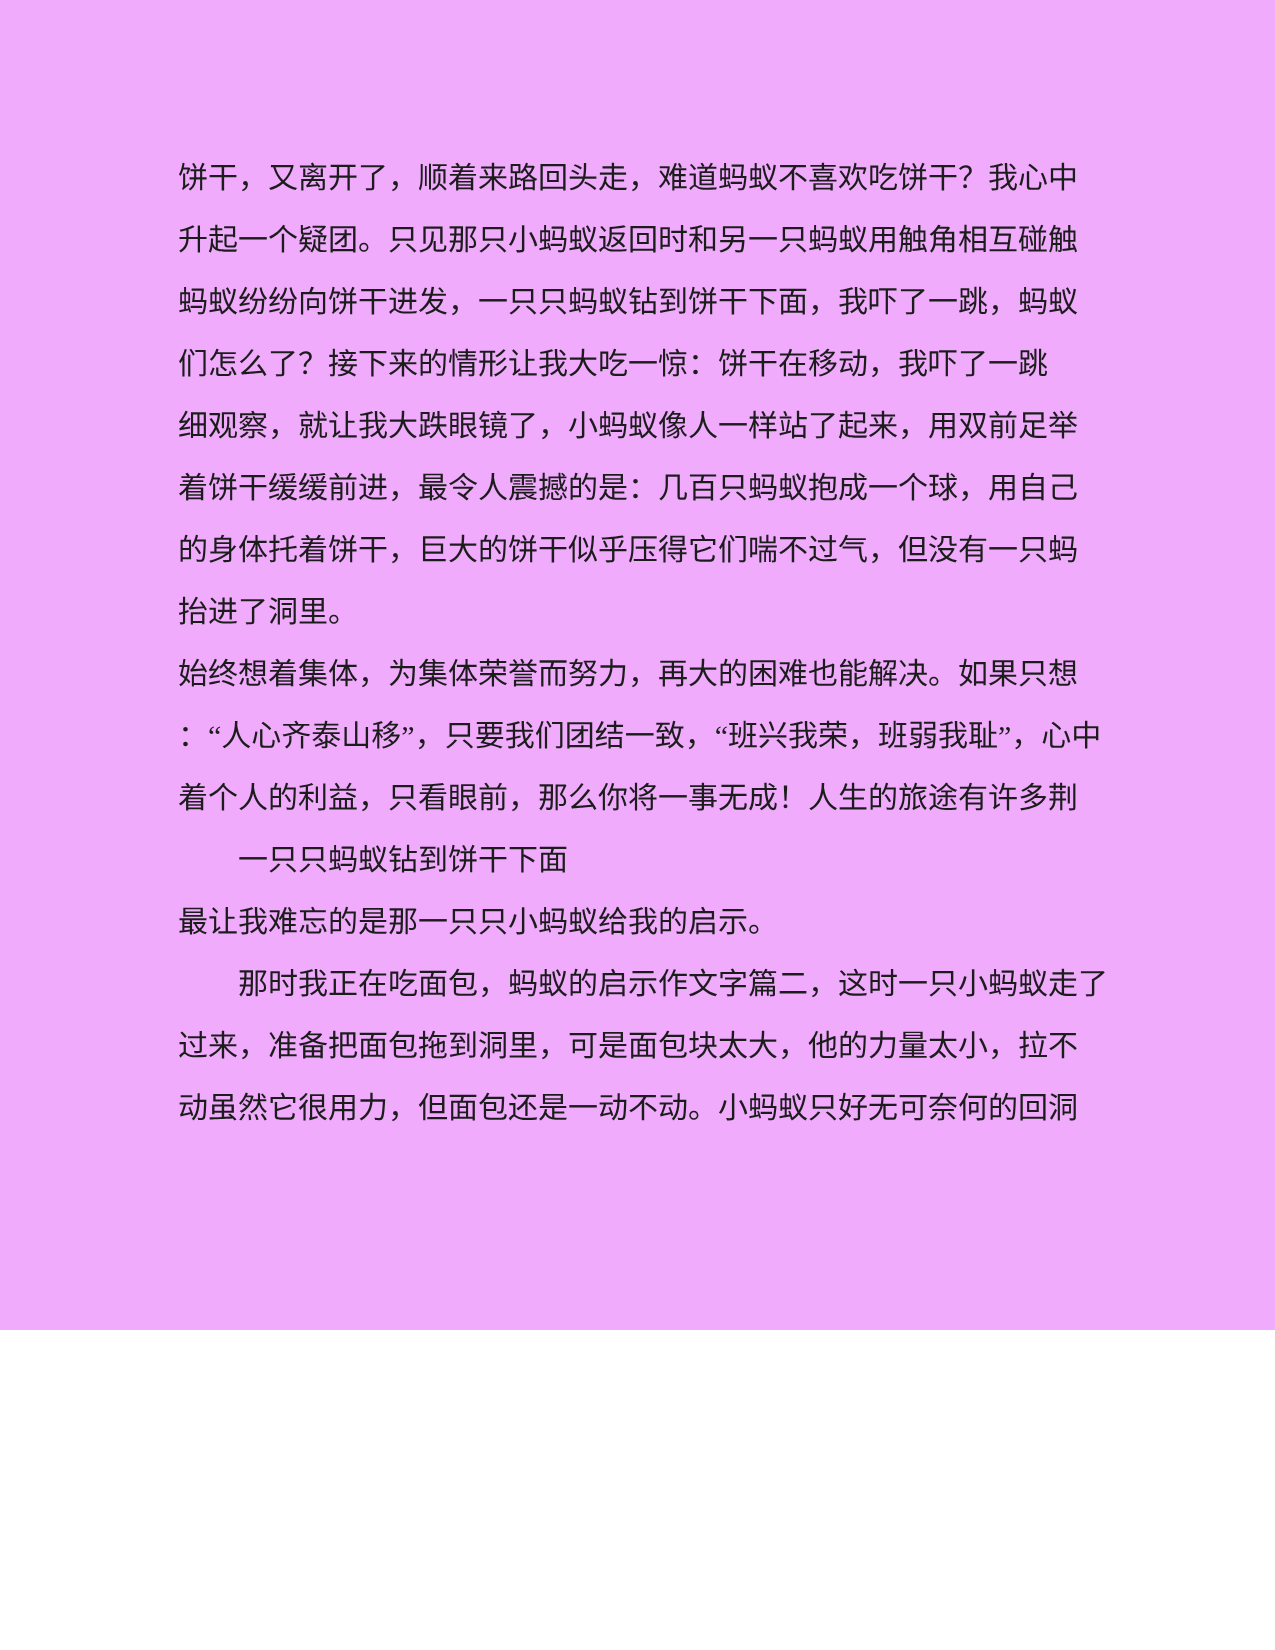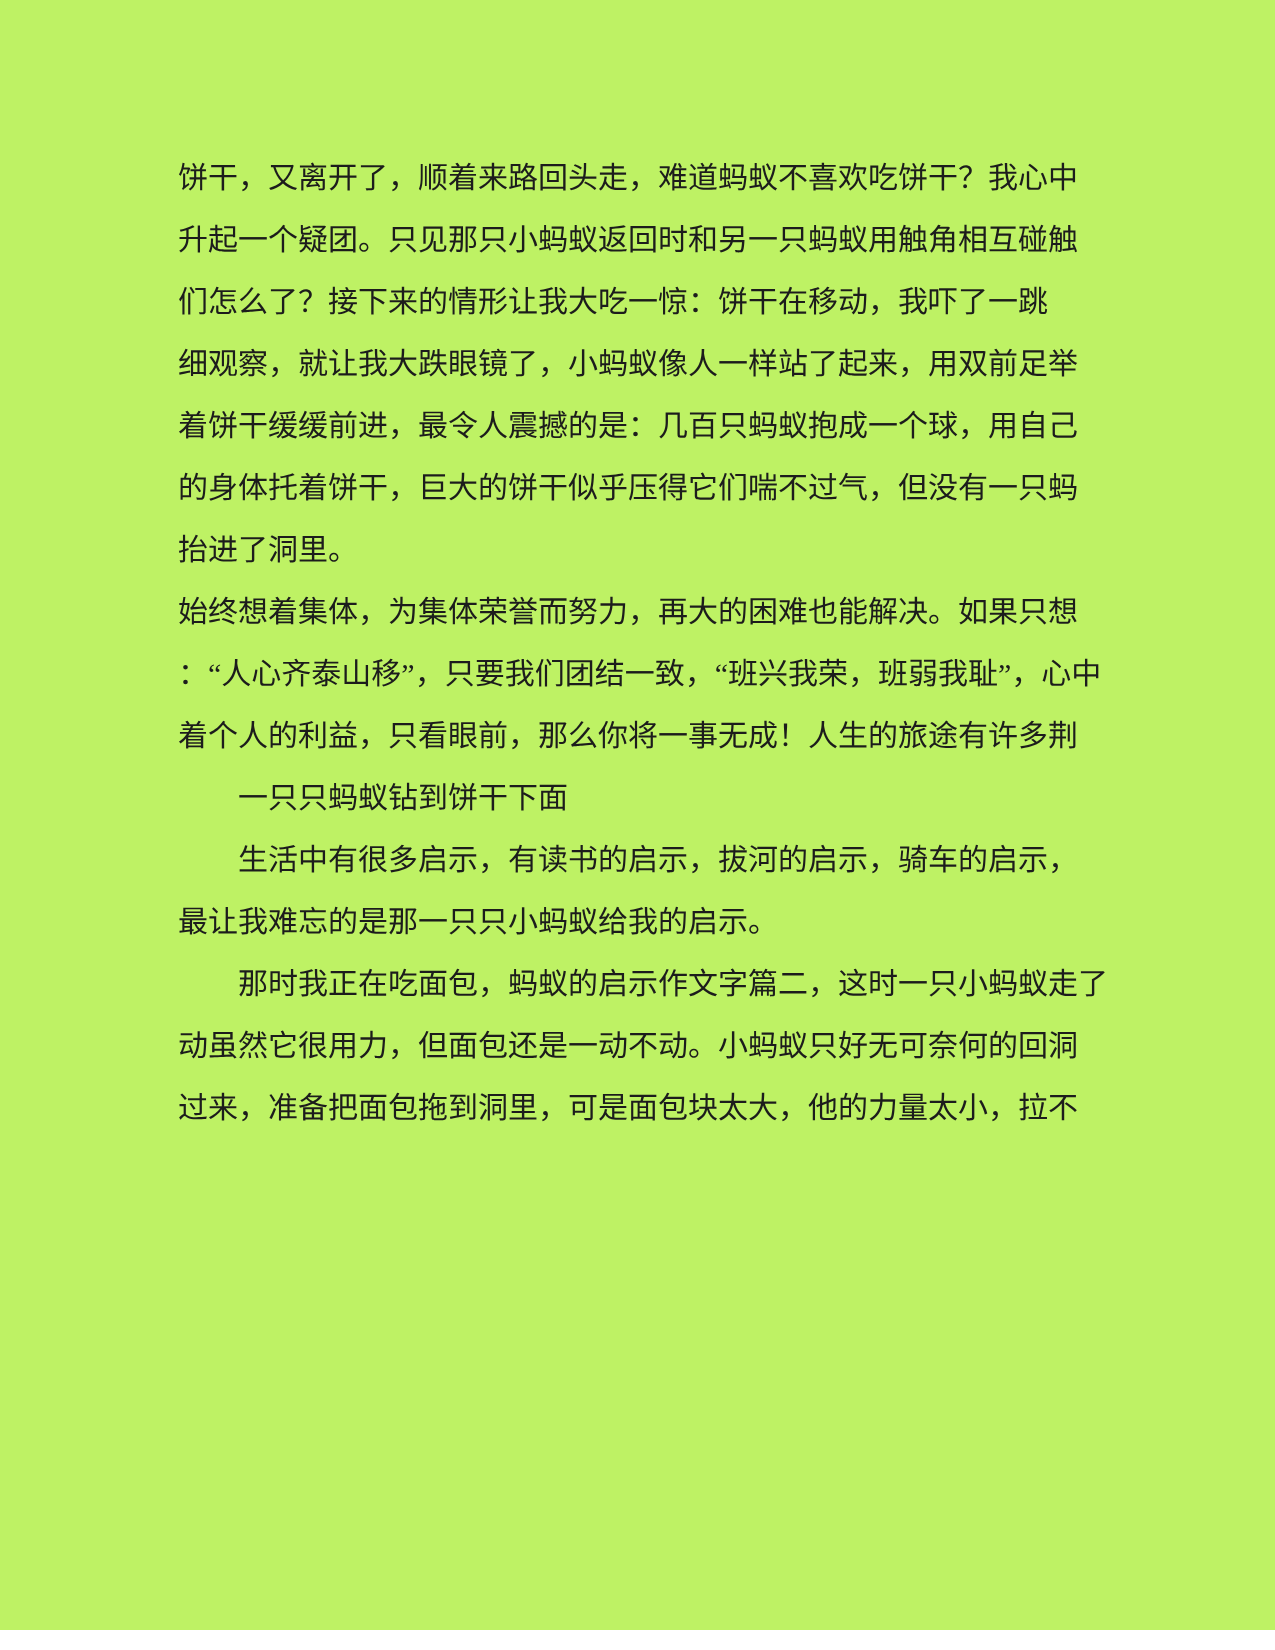--- a/index.html
+++ b/index.html
@@ -12,22 +12,22 @@
     background: #ffffff;
     position: relative;
     overflow: hidden;
     font-family: "Liberation Serif", "DejaVu Serif", serif;
   }
   .page {
     position: absolute;
     left: 0;
     top: 0;
     width: 1275px;
-    height: 1630px;
-    background: #bef264;
+    height: 1330px;
+    background: #f0abfc;
   }
   .page-content {
     position: absolute;
     left: 178px;
     top: 147px;
     width: 920px;
   }
   .text-line {
     font-size: 30px;
     line-height: 62px;
@@ -41,28 +41,28 @@
     padding-left: 60px; 
   }
 </style>
 </head>
 <body>
 
 <div class="page">
   <div class="page-content">
     <div class="text-line">饼干，又离开了，顺着来路回头走，难道蚂蚁不喜欢吃饼干？我心中</div>
     <div class="text-line">升起一个疑团。只见那只小蚂蚁返回时和另一只蚂蚁用触角相互碰触</div>
+    <div class="text-line">蚂蚁纷纷向饼干进发，一只只蚂蚁钻到饼干下面，我吓了一跳，蚂蚁</div>
     <div class="text-line">们怎么了？接下来的情形让我大吃一惊：饼干在移动，我吓了一跳</div>
     <div class="text-line">细观察，就让我大跌眼镜了，小蚂蚁像人一样站了起来，用双前足举</div>
     <div class="text-line">着饼干缓缓前进，最令人震撼的是：几百只蚂蚁抱成一个球，用自己</div>
     <div class="text-line">的身体托着饼干，巨大的饼干似乎压得它们喘不过气，但没有一只蚂</div>
     <div class="text-line">抬进了洞里。</div>
     <div class="text-line">始终想着集体，为集体荣誉而努力，再大的困难也能解决。如果只想</div>
     <div class="text-line">：“人心齐泰山移”，只要我们团结一致，“班兴我荣，班弱我耻”，心中</div>
     <div class="text-line">着个人的利益，只看眼前，那么你将一事无成！人生的旅途有许多荆</div>
     <div class="text-line indent">一只只蚂蚁钻到饼干下面</div>
-    <div class="text-line indent">生活中有很多启示，有读书的启示，拔河的启示，骑车的启示，</div>
     <div class="text-line">最让我难忘的是那一只只小蚂蚁给我的启示。</div>
     <div class="text-line indent">那时我正在吃面包，蚂蚁的启示作文字篇二，这时一只小蚂蚁走了</div>
+    <div class="text-line">过来，准备把面包拖到洞里，可是面包块太大，他的力量太小，拉不</div>
     <div class="text-line">动虽然它很用力，但面包还是一动不动。小蚂蚁只好无可奈何的回洞</div>
-    <div class="text-line">过来，准备把面包拖到洞里，可是面包块太大，他的力量太小，拉不</div>
   </div>
 </div>
 
 </body></html>

